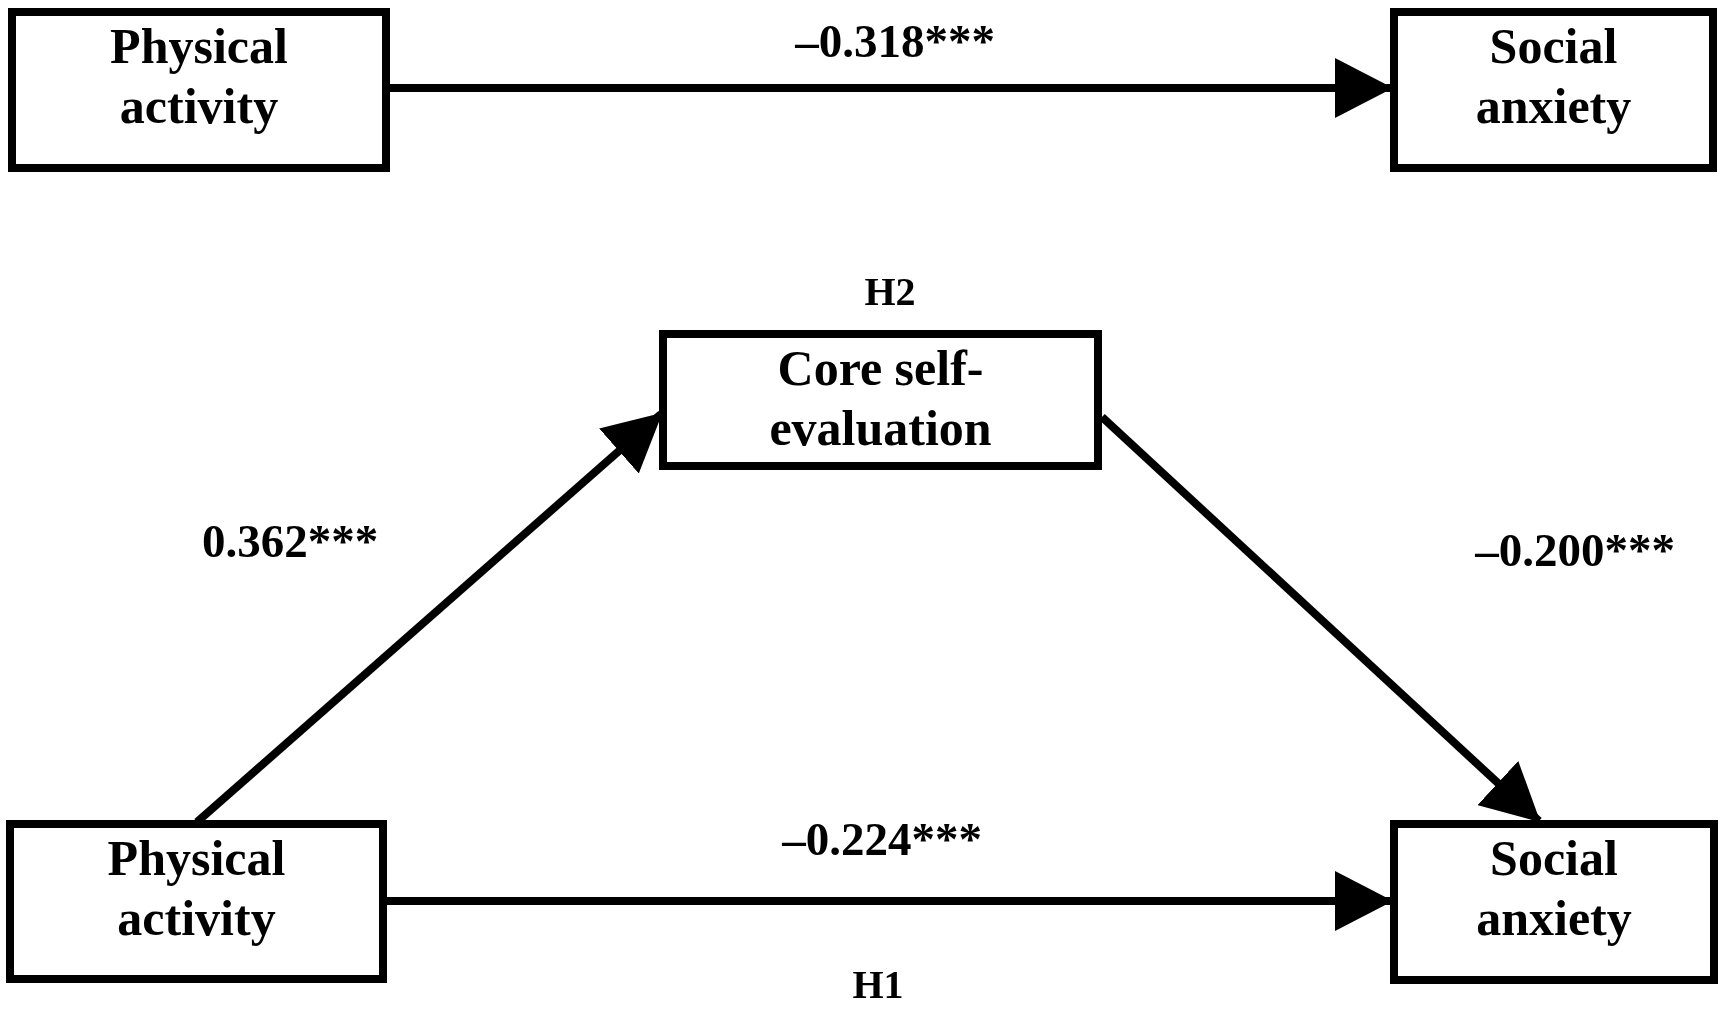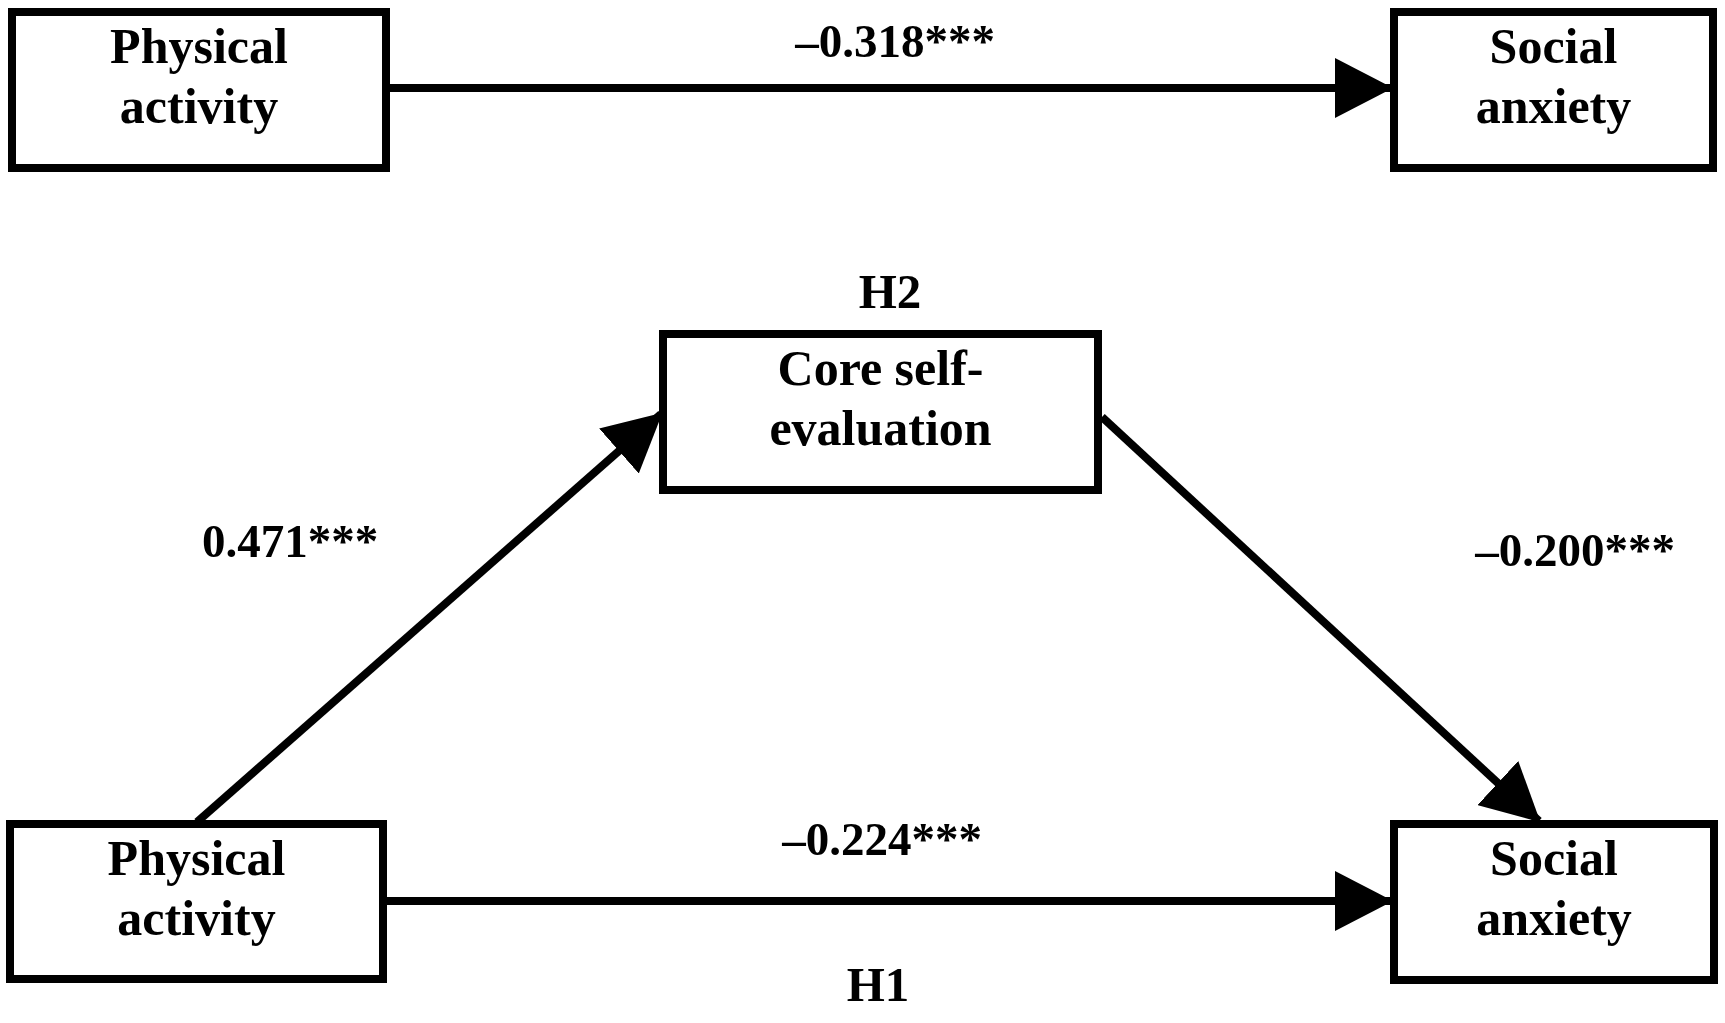--- a/index.html
+++ b/index.html
@@ -20,21 +20,21 @@
     display:flex;align-items:flex-start;justify-content:center;
     text-align:center;font-weight:bold;font-size:50px;line-height:1.2;
   }
   .node .lbl{display:block;}
   .w-narrow{max-width:235px;}
   .w-wide{max-width:345px;}
   .plabel{
     position:absolute;transform:translate(-50%,-50%);
     font-weight:bold;font-size:47px;white-space:nowrap;
   }
-  .hlabel{font-size:49px;}
+  .hlabel{font-size:40px;}
 </style>
 </head>
 <body>
 
 <div class="canvas">
 
   <svg class="arrow-layer" viewBox="0 0 1725 1023" xmlns="http://www.w3.org/2000/svg">
     <defs>
       <marker id="ah" viewBox="0 0 58 60" markerWidth="58" markerHeight="60" refX="56" refY="30" markerUnits="userSpaceOnUse" orient="auto">
         <path d="M0,0 L58,30 L0,60 Z" fill="#000000"></path>
@@ -51,25 +51,25 @@
   </div>
 
   <div class="node" style="left:1390px;top:8px;width:327px;height:164px;">
     <span class="lbl w-narrow">Social anxiety</span>
   </div>
 
   <div class="plabel" style="left:895px;top:41px;">–0.318***</div>
 
   <div class="plabel hlabel" style="left:890px;top:291px;">H2</div>
 
-  <div class="node" style="left:659px;top:330px;width:443px;height:164px;">
+  <div class="node" style="left:659px;top:330px;width:443px;height:140px;">
     <span class="lbl w-wide">Core self-evaluation</span>
   </div>
 
-  <div class="plabel" style="left:290px;top:541px;">0.471***</div>
+  <div class="plabel" style="left:290px;top:541px;">0.362***</div>
 
   <div class="plabel" style="left:1575px;top:550px;">–0.200***</div>
 
   <div class="node" style="left:6px;top:820px;width:381px;height:163px;">
     <span class="lbl w-narrow">Physical activity</span>
   </div>
 
   <div class="node" style="left:1390px;top:820px;width:328px;height:164px;">
     <span class="lbl w-narrow">Social anxiety</span>
   </div>

